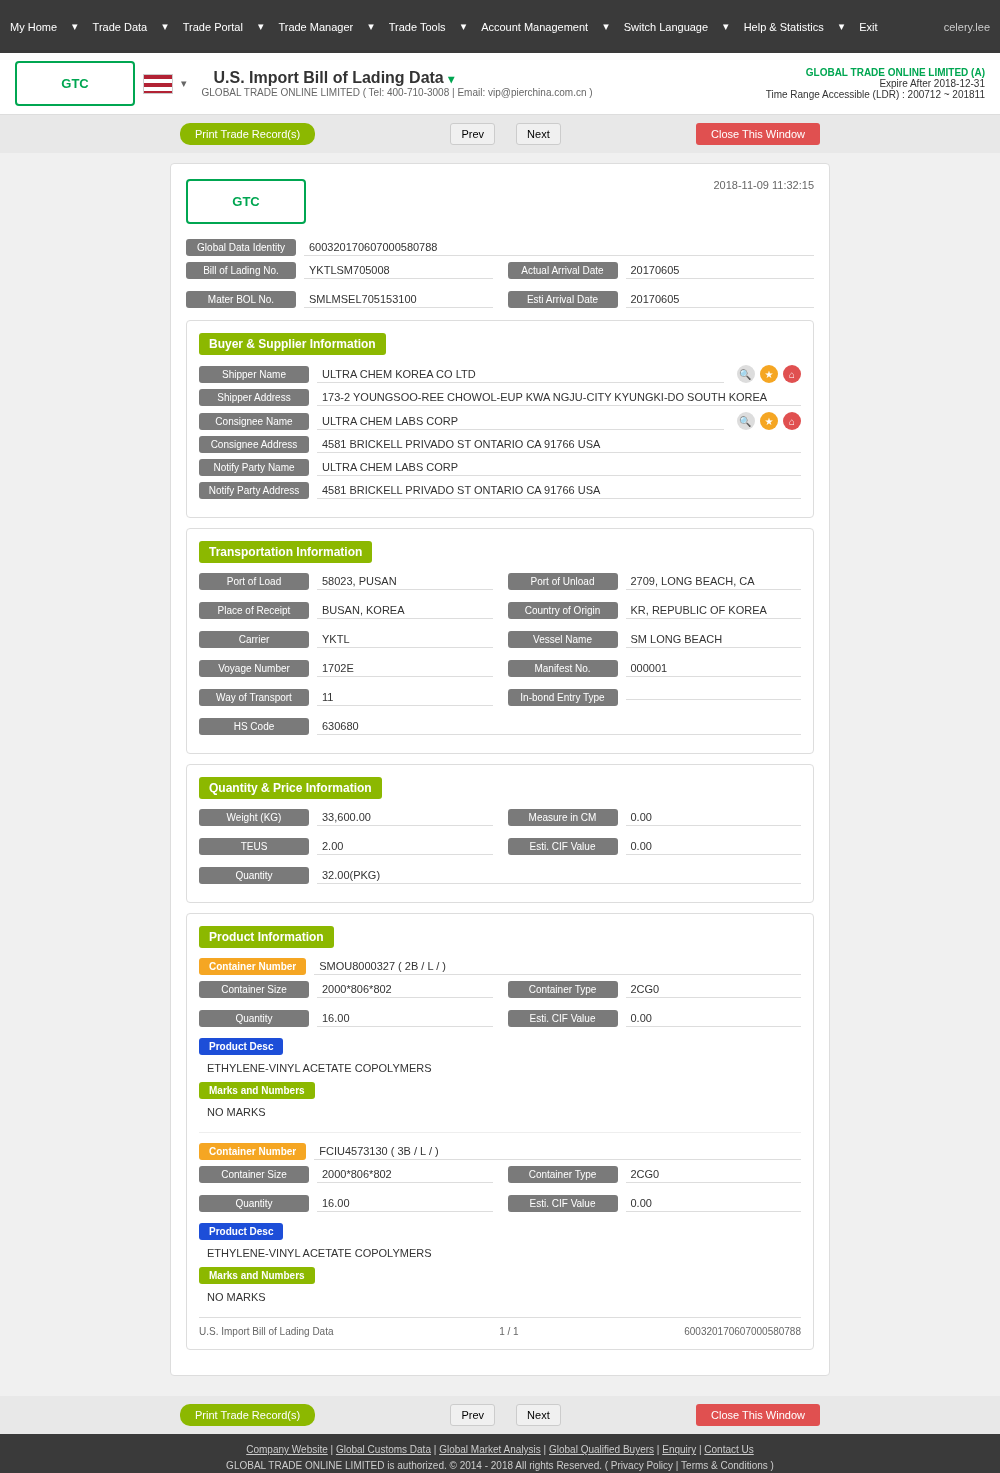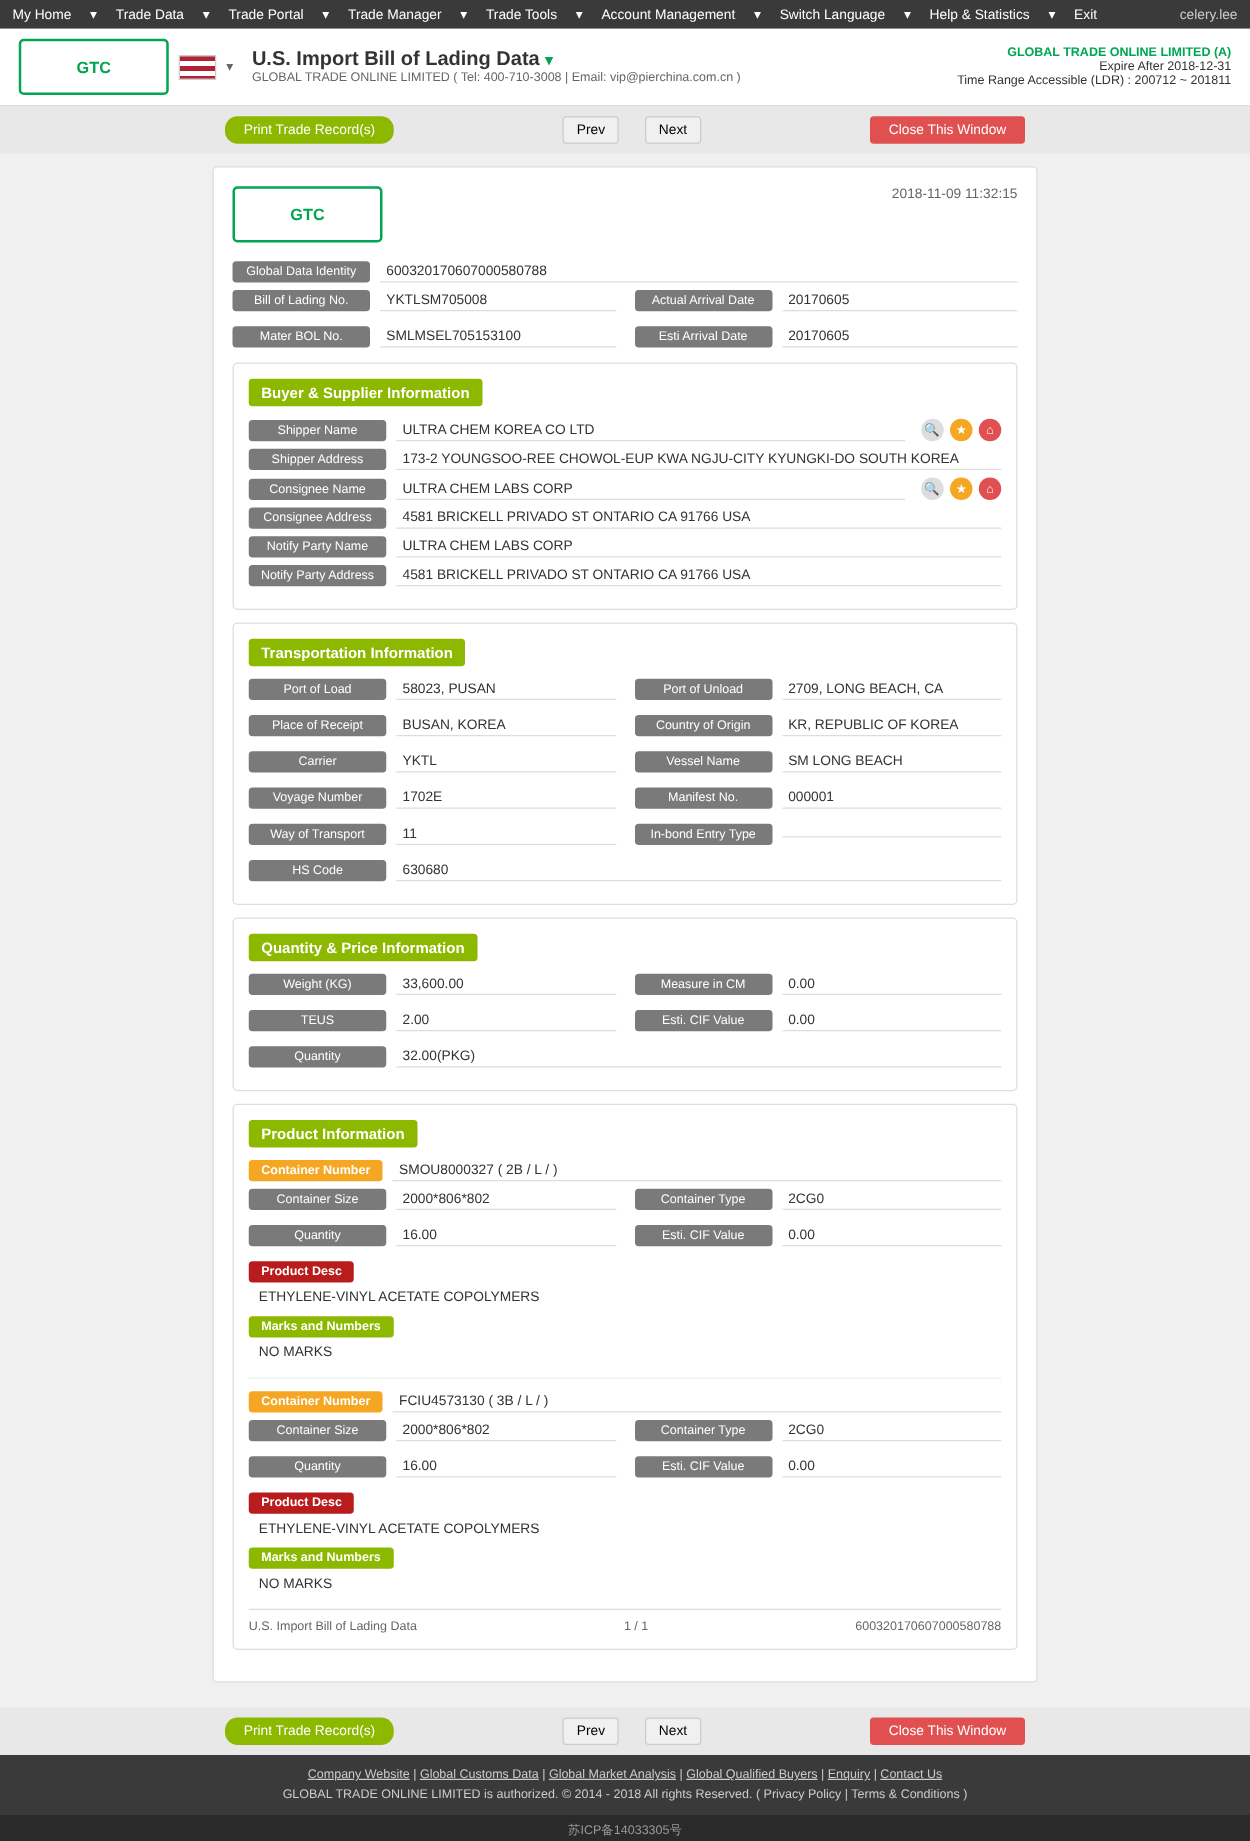--- a/index.html
+++ b/index.html
@@ -2,21 +2,21 @@
 <html><head>
   <meta charset="utf-8">
   <style>
     * { box-sizing: border-box; margin: 0; padding: 0; }
     body { font-family: Arial, sans-serif; font-size: 12px; background: #f0f0f0; color: #333; }
 
     
     .top-nav {
       background: #3a3a3a;
       color: #fff;
-      padding: 5px 10px;
+      padding: 20px 10px;
       display: flex;
       align-items: center;
       justify-content: space-between;
       font-size: 11px;
     }
     .top-nav-left { display: flex; gap: 15px; align-items: center; }
     .top-nav-left span { cursor: pointer; }
     .top-nav-right { color: #ccc; }
 
     
@@ -29,21 +29,21 @@
       gap: 15px;
     }
     .logo-area { display: flex; align-items: center; gap: 8px; }
     .flag {
       width: 30px; height: 20px;
       background: repeating-linear-gradient(#b22234 0px, #b22234 4px, #fff 4px, #fff 8px);
       border: 1px solid #ccc;
       display: inline-block;
     }
     .header-title { flex: 1; }
-    .header-title h2 { font-size: 16px; color: #333; font-weight: bold; }
+    .header-title h2 { font-size: 16px; color: #333; font-weight: bold; margin-left: 12px; }
     .header-title p { font-size: 10px; color: #666; }
     .header-info { text-align: right; font-size: 10px; }
     .header-info .company-link { color: #00a651; font-weight: bold; }
 
     
     .action-bar {
       background: #e8e8e8;
       padding: 8px 180px;
       display: flex;
       align-items: center;
@@ -173,21 +173,21 @@
     
     .container-number-label {
       background: #f5a623;
       color: #fff;
       padding: 3px 10px;
       border-radius: 3px;
       font-size: 10px;
       font-weight: bold;
     }
     .product-desc-label {
-      background: #b91c1c;
+      background: #1d4ed8;
       color: #fff;
       padding: 3px 10px;
       border-radius: 3px;
       font-size: 10px;
       font-weight: bold;
     }
     .marks-label {
       background: #8cb800;
       color: #fff;
       padding: 3px 10px;

